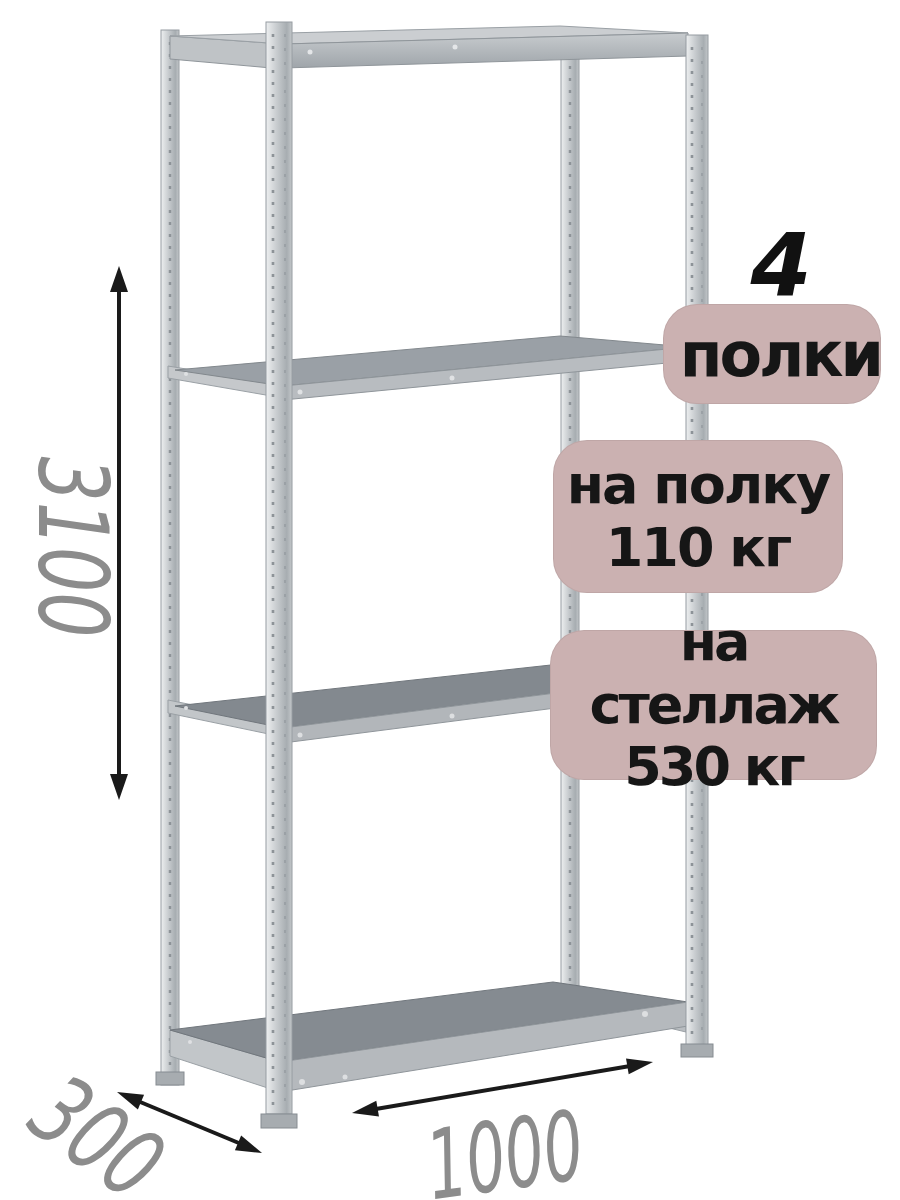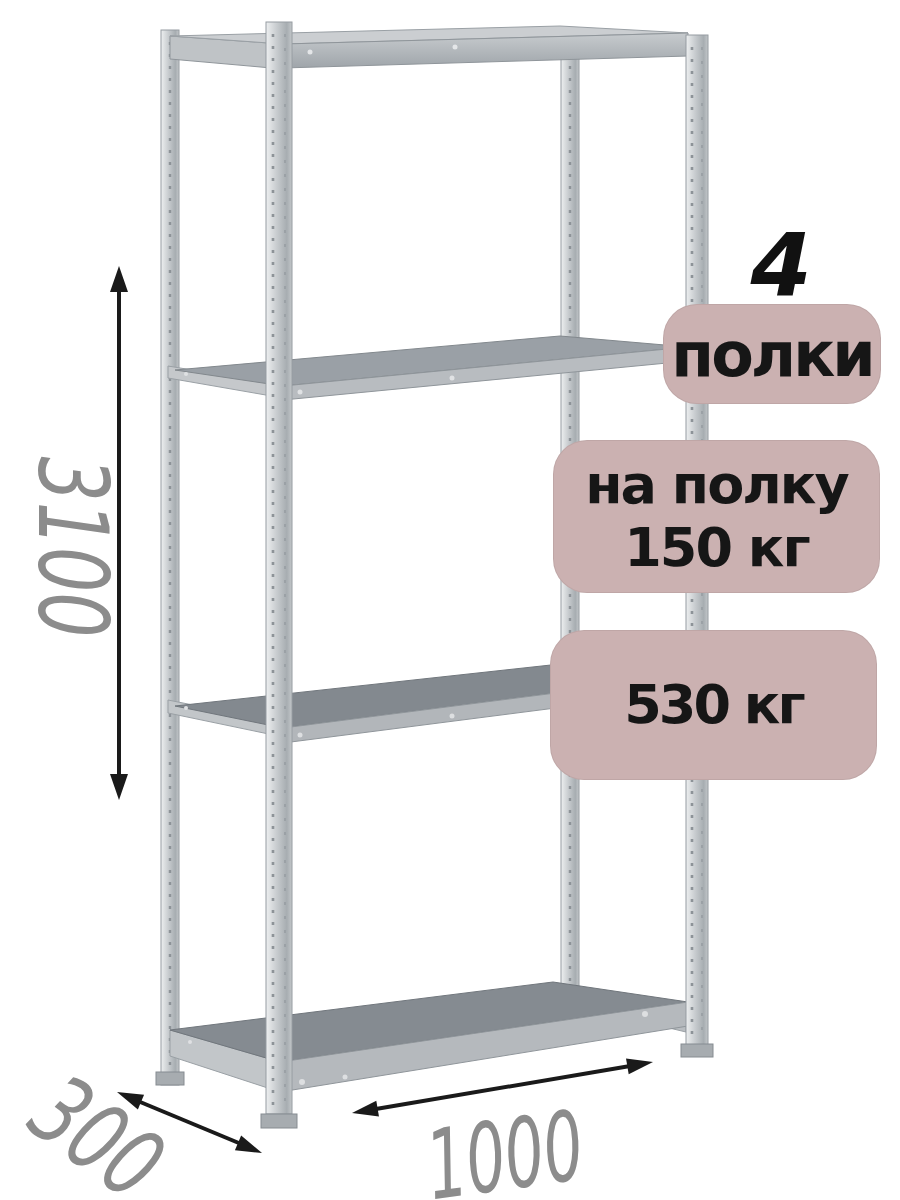--- a/index.html
+++ b/index.html
@@ -64,24 +64,24 @@
     font-weight:bold;
     display:flex;
     flex-direction:column;
     align-items:center;
     justify-content:center;
     text-align:center;
     box-shadow:inset 0 0 0 1px rgba(0,0,0,0.06);
   }
   .badge-1{
     left:663px;top:304px;width:218px;height:100px;
-    font-size:62px;letter-spacing:-3px;
+    font-size:62px;letter-spacing:-3px;align-items:flex-end;
   }
   .badge-2{
-    left:553px;top:440px;width:327px;height:153px;
+    left:553px;top:440px;width:290px;height:153px;
     font-size:54px;letter-spacing:-2px;line-height:1.16;
   }
   .badge-3{
     left:550px;top:630px;width:327px;height:150px;
     font-size:54px;letter-spacing:-3px;line-height:1.16;
   }
   .badge span{display:block;}
 </style>
 </head>
 <body>
@@ -192,20 +192,21 @@
   <div class="dim dim-depth">300</div>
 
   <div class="count">4</div>
 
   <div class="badge badge-1">
     <span>полки</span>
   </div>
 
   <div class="badge badge-2">
     <span>на полку</span>
-    <span>150 кг</span>
+    <span>110 кг</span>
   </div>
 
   <div class="badge badge-3">
+    <span>на стеллаж</span>
     <span>530 кг</span>
   </div>
 
 </div>
 
 </body></html>

